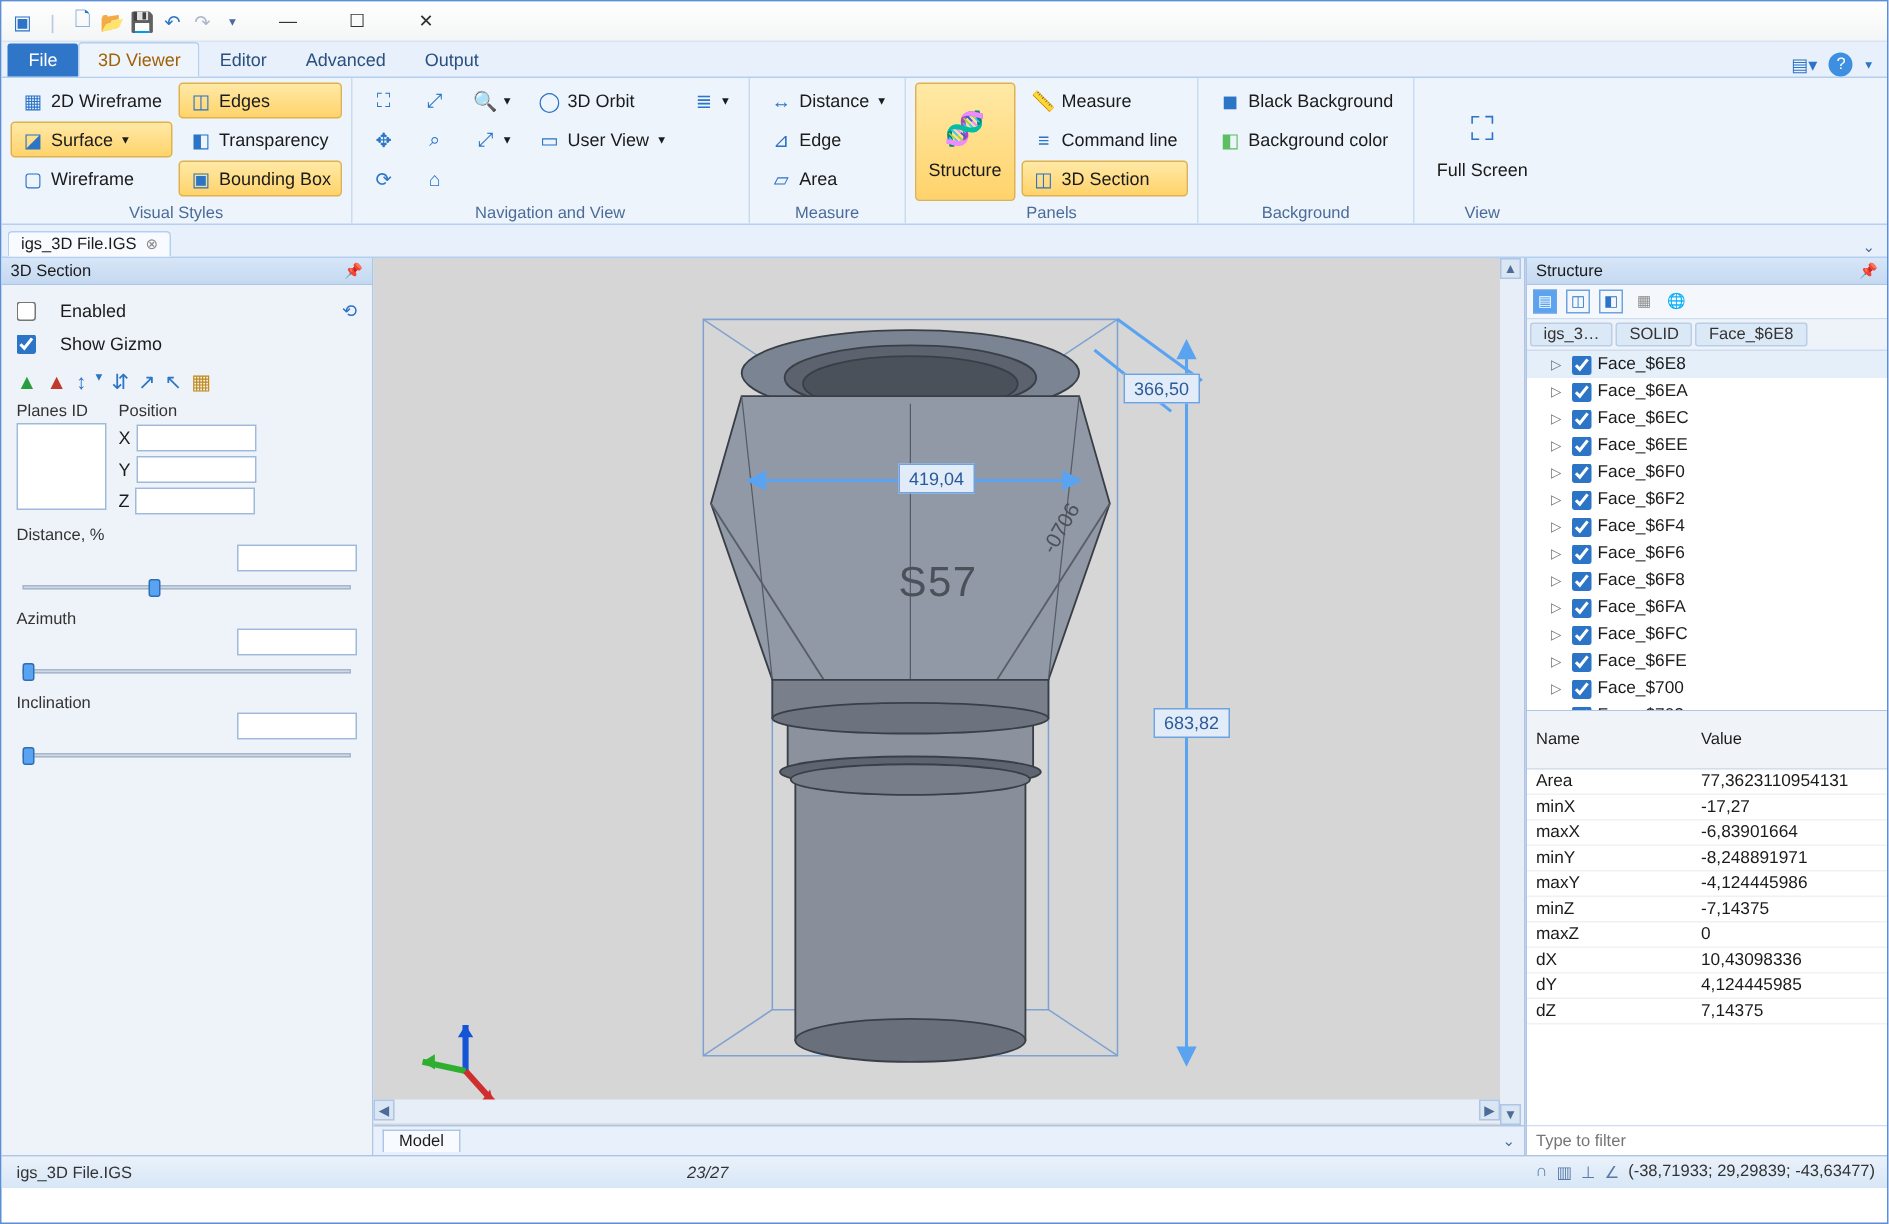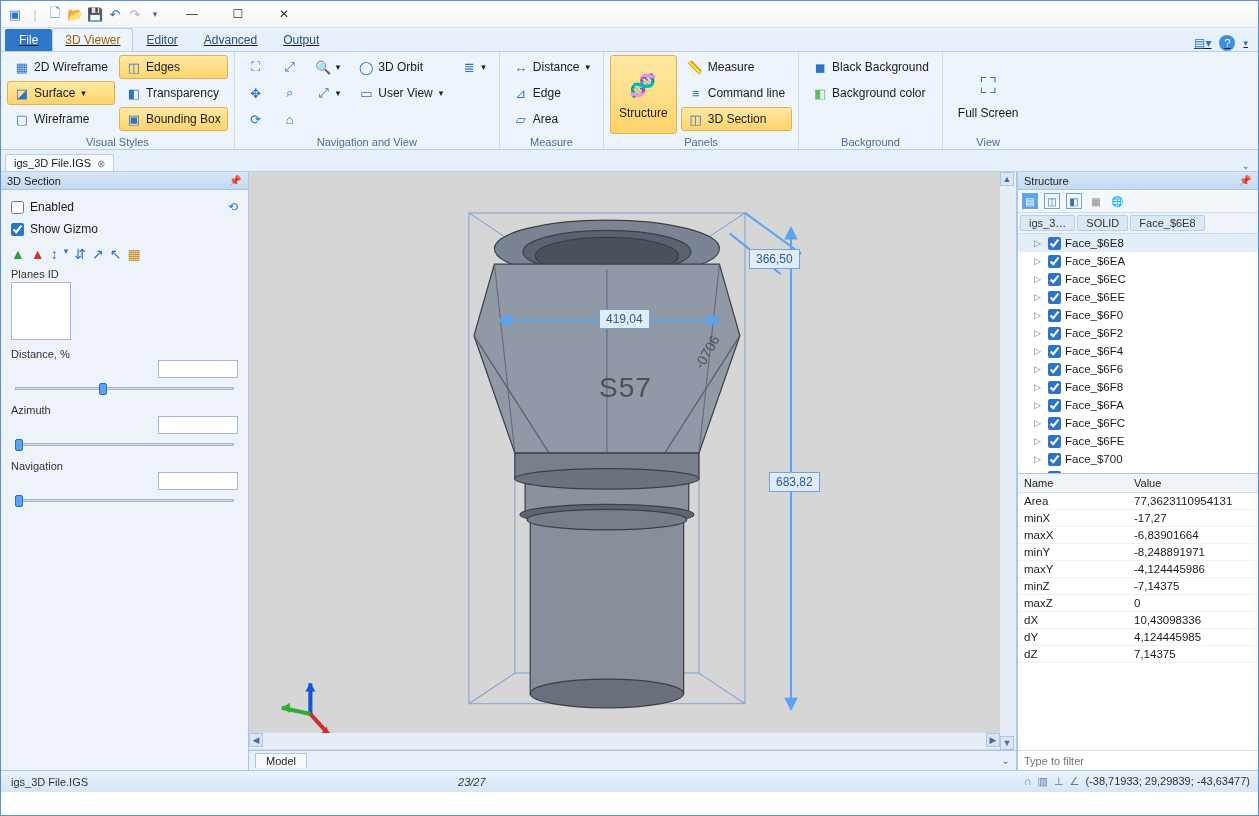--- a/index.html
+++ b/index.html
@@ -7,21 +7,21 @@
   
   
   .titlebar { height: 27px; background: linear-gradient(#fff,#f4f5f6); display:flex; align-items:center; border-bottom:1px solid #d7e2f2; }
   .titlebar .qat { display:flex; gap:4px; padding:0 6px; align-items:center;}
   .qat span { width:16px; height:16px; display:inline-flex; align-items:center; justify-content:center; color:#2b74c6; font-size:13px;}
   .titlebar .title { flex:1; text-align:center; color:#444; font-size:12px;}
   .titlebar .winbtns { display:flex; }
   .winbtns div { width:46px; height:27px; display:flex; align-items:center; justify-content:center; font-size:12px; color:#333;}
   
   
-  .menutabs { height:24px; background:#e7f0fb; display:flex; align-items:flex-end; border-bottom:1px solid #b5cff0;text-decoration:underline;}
+  .menutabs { height:24px; background:#e7f0fb; display:flex; align-items:flex-end; border-bottom:1px solid #b5cff0;}
   .menutabs .filetab { background:#2f76c8; color:#fff; padding:4px 14px; font-size:12px; border-radius:2px 2px 0 0; margin-left:4px;}
   .menutabs .mtab { padding:4px 12px; color:#2b507d; font-size:12px; border:1px solid transparent; border-bottom:none;}
   .menutabs .mtab.active { background:#edf4fc; border-color:#b5cff0; border-radius:3px 3px 0 0; color:#a16207;}
   .menutabs .right { margin-left:auto; display:flex; gap:8px; padding-right:10px; align-items:center; color:#2b74c6;}
   
   
   .ribbon { height:98px; background:#edf4fc; display:flex; border-bottom:1px solid #b5cff0;}
   .rgroup { border-right:1px solid #c8dbf1; display:flex; flex-direction:column; padding:3px 6px 1px 6px;}
   .rgroup .body { flex:1; display:flex; gap:4px; }
   .rgroup .lbl { text-align:center; color:#4b6b99; font-size:11px; padding-top:2px;}
@@ -37,21 +37,21 @@
   .doctab { background:#f7fbff; border:1px solid #b5cff0; border-bottom:none; border-radius:3px 3px 0 0; padding:2px 8px; font-size:11px; display:flex; gap:6px; align-items:center;}
   
   
   .main { display:flex; height:598px; }
   
   
   .leftpanel { width:248px; background:#eef3fa; border-right:1px solid #adc5e6; display:flex; flex-direction:column;}
   .panel-title { background:linear-gradient(#d7e6f7,#c4d9f1); height:18px; font-size:11px; padding:2px 6px; color:#1b1b1b; display:flex; align-items:center; border-bottom:1px solid #adc5e6;}
   .panel-title .pin { margin-left:auto; color:#4b6b99; font-size:10px;}
   .leftpanel .content { padding:6px 10px; font-size:12px; color:#1b1b1b; }
-  .chkrow { display:flex; align-items:center; gap:6px; height:22px;}
+  .chkrow { display:flex; align-items:center; gap:16px; height:22px;}
   .toolrow { display:flex; gap:6px; padding:6px 0; color:#2b74c6;}
   .toolrow span{ font-size:14px;}
   .fieldset { display:flex; gap:8px; }
   .fieldset .lblcol{ font-size:11px; color:#333;}
   .inp { width:80px; height:18px; border:1px solid #9fb9db; background:#fff; }
   .sliderlbl { font-size:11px; color:#333; margin-top:8px;}
   .slider { position:relative; height:16px; margin-top:2px;}
   .slider .track{ position:absolute; top:7px; left:4px; right:4px; height:3px; background:#d0d8e3; border:1px solid #a6b7cd;}
   .slider .thumb{ position:absolute; top:3px; width:8px; height:12px; background:#5aa3f0; border:1px solid #2c6fb9; border-radius:2px;}
   
@@ -72,21 +72,21 @@
   .rp-toolbar{ display:flex; gap:6px; padding:3px 4px; background:#f4f8fd; border-bottom:1px solid #cddcee;}
   .rp-toolbar span{ width:16px; height:16px; border:1px solid #6fa2e0; color:#2b74c6; font-size:10px; display:flex; align-items:center; justify-content:center;}
   .crumbs{ display:flex; gap:2px; background:#eef3fa; padding:2px 2px; border-bottom:1px solid #cddcee;}
   .crumbs div{ background:#dbe8f6; padding:1px 8px; font-size:11px; color:#333; border:1px solid #b9cee8; border-radius:2px;}
   .tree{ flex:0 0 240px; overflow-y:scroll; background:#fff; border-bottom:1px solid #adc5e6; font-size:11.5px;}
   .tree .node{ display:flex; align-items:center; gap:4px; padding:1px 4px 1px 34px; height:18px;}
   .tree .node .tw{ width:10px; color:#777; font-size:9px; margin-left:-18px;}
   .tree .node.sel{ background:#e5effa;}
   .propgrid{ flex:1; background:#fff; overflow:auto;}
   .propgrid .hdr{ display:flex; background:#f0f4f9; border-bottom:1px solid #d4dde9; font-size:11px;}
-  .propgrid .hdr div{ padding:3px 6px;}
+  .propgrid .hdr div{ padding:13px 6px;}
   .propgrid .row{ display:flex; font-size:11.5px; border-bottom:1px solid #f1f1f1;}
   .propgrid .row div{ padding:2px 6px;}
   .pname{ width:110px;}
   .filterbox{ height:20px; border-top:1px solid #cddcee;}
   .filterbox input{ width:100%; height:100%; border:none; padding:0 6px; font-size:11px; color:#888;}
   
   
   .status{ height:22px; background:linear-gradient(#eaf2fb,#d7e6f6); border-top:1px solid #adc5e6; display:flex; align-items:center; font-size:11px; color:#333;}
   .status .cell{ padding:0 10px; }
   .status .icons{ margin-left:auto; display:flex; gap:6px; padding:0 8px; color:#5a7aa8;}
@@ -324,38 +324,53 @@
         <span>⇵</span>
         <span>↗</span>
         <span>↖</span>
         <span style="color:#c38a1a;">▦</span>
       </div>
       <div class="fieldset">
         <div style="width:60px;">
           <div class="lblcol">Planes ID</div>
           <div style="height:58px;border:1px solid #9fb9db;background:#fff;margin-top:2px;"></div>
         </div>
+        <div>
+          <div class="lblcol">Position</div>
+          <div style="display:flex;gap:4px;margin-top:3px;align-items:center;">
+              <span>X</span>
+              <input class="inp" style="">
+            </div>
+          <div style="display:flex;gap:4px;margin-top:3px;align-items:center;">
+              <span>Y</span>
+              <input class="inp" style="">
+            </div>
+          <div style="display:flex;gap:4px;margin-top:3px;align-items:center;">
+              <span>Z</span>
+              <input class="inp" style="">
+            </div>
+        </div>
       </div>
       <div class="sliderlbl">Distance, %</div>
       <div style="display:flex;justify-content:flex-end;">
           <input class="inp" style="">
         </div>
       <div class="slider">
           <div class="track"></div>
           <div class="thumb" style="left:88px;"></div>
         </div>
       <div class="sliderlbl">Azimuth</div>
       <div style="display:flex;justify-content:flex-end;">
           <input class="inp" style="">
         </div>
       <div class="slider">
           <div class="track"></div>
           <div class="thumb" style="left:4px;"></div>
         </div>
-      <div class="sliderlbl">Navigation</div>
+      <div class="sliderlbl">Inclination</div>
       <div style="display:flex;justify-content:flex-end;">
           <input class="inp" style="">
         </div>
       <div class="slider">
           <div class="track"></div>
           <div class="thumb" style="left:4px;"></div>
         </div>
     </div>
   </div>
 

